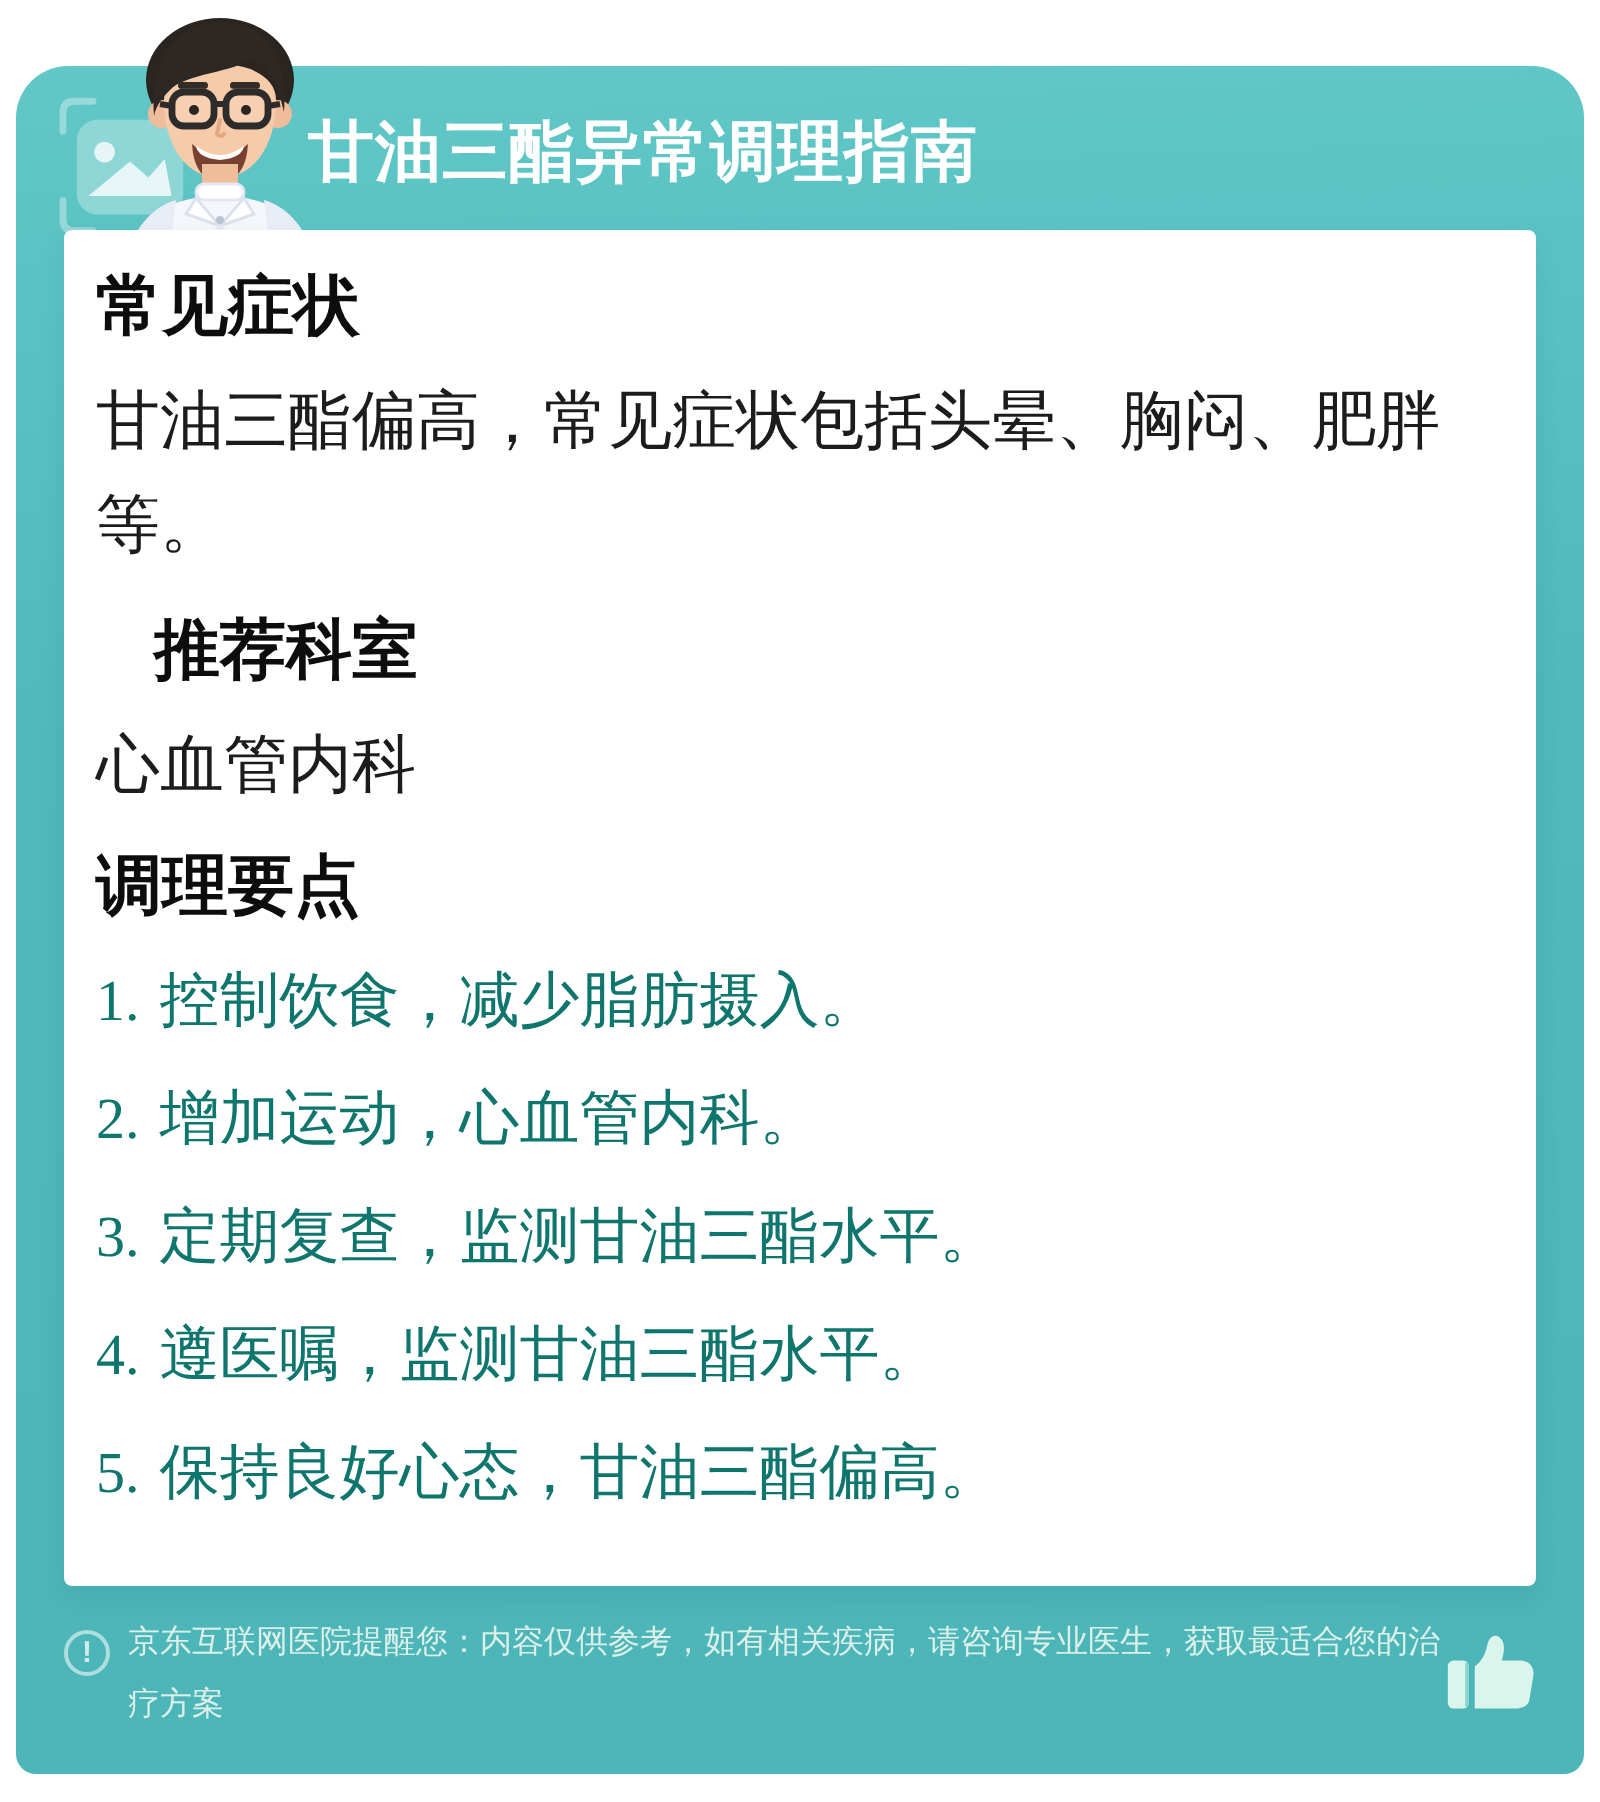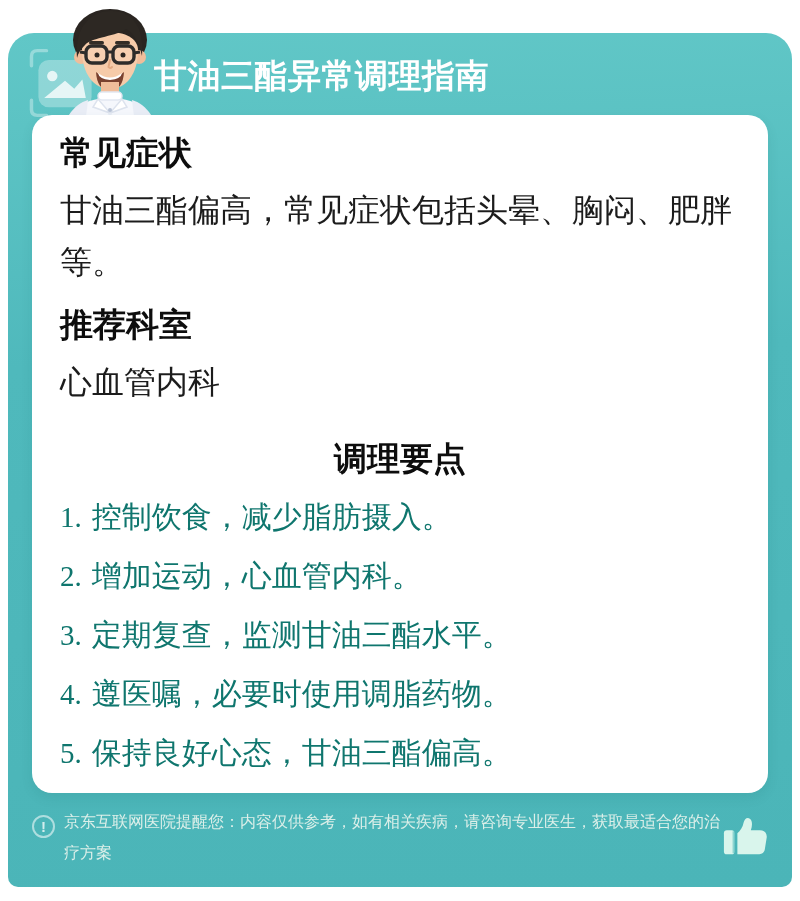--- a/index.html
+++ b/index.html
@@ -40,41 +40,41 @@
     letter-spacing: 0.5px;
     z-index: 2;
     white-space: nowrap;
   }
   
   .card {
     position: absolute;
     left: 24px; top: 82px;
     width: 736px; height: 678px;
     background: #ffffff;
-    border-radius: 20px;
-    padding: 18px 28px 0 28px;
+    border-radius: 4px;
+    padding: 18px 28px 0 16px;
     z-index: 3;
     box-shadow: 0 5px 12px rgba(20, 90, 92, 0.10);
     color: #141414;
   }
   .sec-heading {
     font-size: 33px;
     font-weight: 700;
     line-height: 40px;
     color: #0d0d0d;
   }
   .sec-body {
     font-size: 32px;
     line-height: 52px;
     color: #1c1c1c;
     margin-top: 14px;
     font-family: Liberation Mono, monospace;
   }
-  .sec-heading + .sec-heading, .h-gap { margin-top: 14px; }
-  .gap-sm { margin-top: 28px; text-align: center; }
+  .sec-heading + .sec-heading, .h-gap { margin-top: 14px; margin-left: 29px; }
+  .gap-sm { margin-top: 12px; }
   .tips-list {
     list-style: none;
     margin-top: 22px;
   }
   .tips-list li {
     font-size: 30px;
     line-height: 31px;
     margin-bottom: 27px;
     color: #0f766e;
     white-space: nowrap;
@@ -190,21 +190,21 @@
     <div class="sec-body">甘油三酯偏高，常见症状包括头晕、胸闷、肥胖等。</div>
 
     <div class="sec-heading h-gap">推荐科室</div>
     <div class="sec-body">心血管内科</div>
 
     <div class="sec-heading gap-sm">调理要点</div>
     <ol class="tips-list">
       <li><span class="num">1.</span><span>控制饮食，减少脂肪摄入。</span></li>
       <li><span class="num">2.</span><span>增加运动，心血管内科。</span></li>
       <li><span class="num">3.</span><span>定期复查，监测甘油三酯水平。</span></li>
-      <li><span class="num">4.</span><span>遵医嘱，必要时使用调脂药物。</span></li>
+      <li><span class="num">4.</span><span>遵医嘱，监测甘油三酯水平。</span></li>
       <li><span class="num">5.</span><span>保持良好心态，甘油三酯偏高。</span></li>
     </ol>
   </div>
 
   <div class="footer">
     <div class="info-icon">!</div>
     <div class="disclaimer">京东互联网医院提醒您：内容仅供参考，如有相关疾病，请咨询专业医生，获取最适合您的治疗方案</div>
     <button class="like-btn">
       <span>
         <svg width="50" height="44" viewBox="0 0 52 44">

